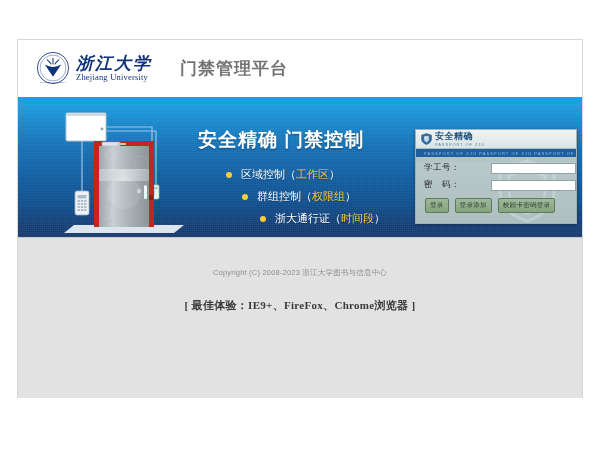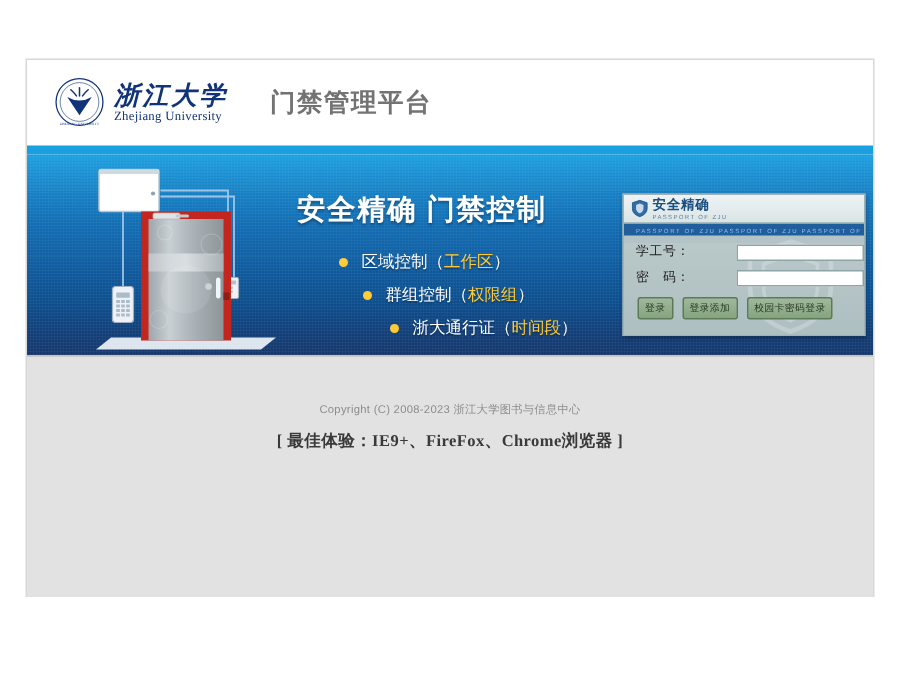--- a/index.html
+++ b/index.html
@@ -292,21 +292,21 @@
   }
   .copyright {
     text-align: center;
     margin-top: 30px;
     font-size: 7.5px;
     color: #8d8d8d;
     letter-spacing: 0.2px;
   }
   .browser-note {
     text-align: center;
-    margin-top: 8px;
+    margin-top: 20px;
     font-family: "Liberation Serif", serif;
     font-size: 11px;
     font-weight: bold;
     color: #3a3a3a;
     letter-spacing: 0.3px;
   }
 </style>
 </head>
 <body>
 

